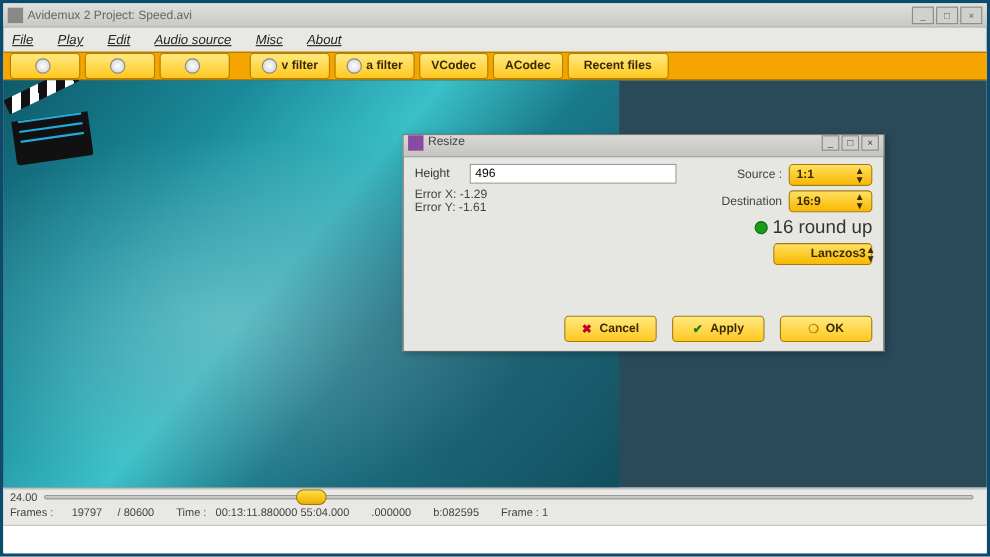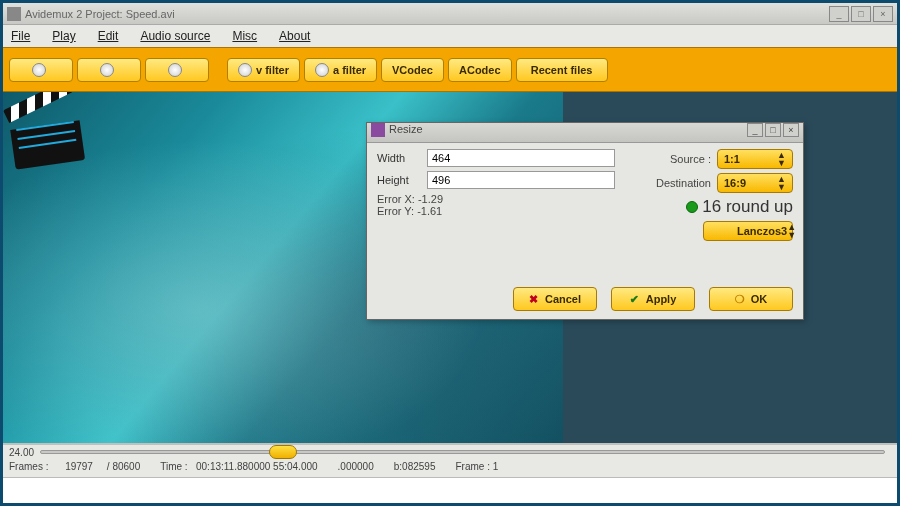--- a/index.html
+++ b/index.html
@@ -5,23 +5,23 @@
 * { box-sizing: border-box; margin: 0; padding: 0; font-family: Arial, sans-serif; }
 body { width: 900px; height: 506px; background: #d8d8d4; overflow: hidden; position: relative; }
 
 .main-window { width: 900px; height: 506px; background: #e8e8e4; display: flex; flex-direction: column; border: 3px solid #0c4a6e; }
 .titlebar { height: 22px; background: linear-gradient(#e0e0dc, #c8c8c4); display: flex; align-items: center; padding: 0 4px; font-size: 11px; color: #666; border-bottom: 1px solid #aaa; }
 .titlebar-icon { width: 14px; height: 14px; background: #888; margin-right: 4px; }
 .titlebar-spacer { flex: 1; }
 .winbtn { width: 20px; height: 16px; margin-left: 2px; background: #d0d0cc; border: 1px solid #888; display: flex; align-items: center; justify-content: center; font-size: 9px; cursor: pointer; }
 
 .menubar { height: 22px; display: flex; align-items: center; padding: 0 8px; gap: 22px; font-size: 12px; color: #222; text-decoration: underline; }
-.menubar span { cursor: pointer; }
-
-.toolbar { height: 45px; background: #f4a500; display: flex; align-items: center; gap: 4px; padding: 3px 6px; border-top: 1px solid #aa7400; border-bottom: 1px solid #aa7400; }
+.menubar span { cursor: pointer; font-style: italic; }
+
+.toolbar { height: 26px; background: #f4a500; display: flex; align-items: center; gap: 4px; padding: 3px 6px; border-top: 1px solid #aa7400; border-bottom: 1px solid #aa7400; }
 .tb-btn { height: 24px; background: linear-gradient(#ffe980, #ffc820); border: 1px solid #b08000; border-radius: 4px; display: flex; align-items: center; justify-content: center; font-size: 11px; color: #3a2a00; padding: 0 10px; cursor: pointer; min-width: 60px; font-weight: bold; }
 .tb-btn.iconbtn { min-width: 64px; }
 .tb-icon { width: 14px; height: 14px; background: radial-gradient(#fff, #ccc); border-radius: 50%; margin-right: 4px; border: 1px solid #888; }
 .tb-gap { width: 10px; }
 
 .video-area { flex: 1; background: #2a4a5a; position: relative; overflow: hidden; }
 .video-frame { width: 560px; height: 395px; background: linear-gradient(130deg, #0f5a6a 0%, #1a8a9a 25%, #3ac0c8 45%, #1a7a8a 60%, #0f4a5a 100%); position: relative; }
 .video-frame::after { content:""; position:absolute; inset:0; background: radial-gradient(ellipse at 35% 55%, rgba(180,230,230,.35), transparent 55%), radial-gradient(ellipse at 70% 60%, rgba(40,90,110,.5), transparent 60%); }
 .clapper { position: absolute; top: 12px; left: 8px; width: 70px; height: 58px; transform: rotate(-8deg); }
 .clapper-top { width: 70px; height: 14px; background: repeating-linear-gradient(115deg, #111 0 8px, #fff 8px 16px); border-radius: 2px 2px 0 0; transform-origin: left bottom; transform: rotate(-18deg); }
@@ -153,24 +153,20 @@
     <span style="width:14px;height:14px;background:#8a4aa0;margin-right:4px;"></span>
     <span>Resize</span>
     <div class="titlebar-spacer"></div>
     <div class="winbtn">_</div>
     <div class="winbtn">□</div>
     <div class="winbtn">×</div>
   </div>
   <div class="dlg-body">
     <div class="dlg-left">
       <div class="fld-row">
-        <label>Width</label>
-        <input value="464" style="">
-      </div>
-      <div class="fld-row">
         <label>Height</label>
         <input value="496" style="">
       </div>
       <div class="err">Error X: -1.29</div>
       <div class="err">Error Y: -1.61</div>
     </div>
     <div class="dlg-right">
       <div style="display:flex;gap:6px;align-items:center;">
         <div class="lbl-right">Source :</div>
         <div class="aspect-btn">

